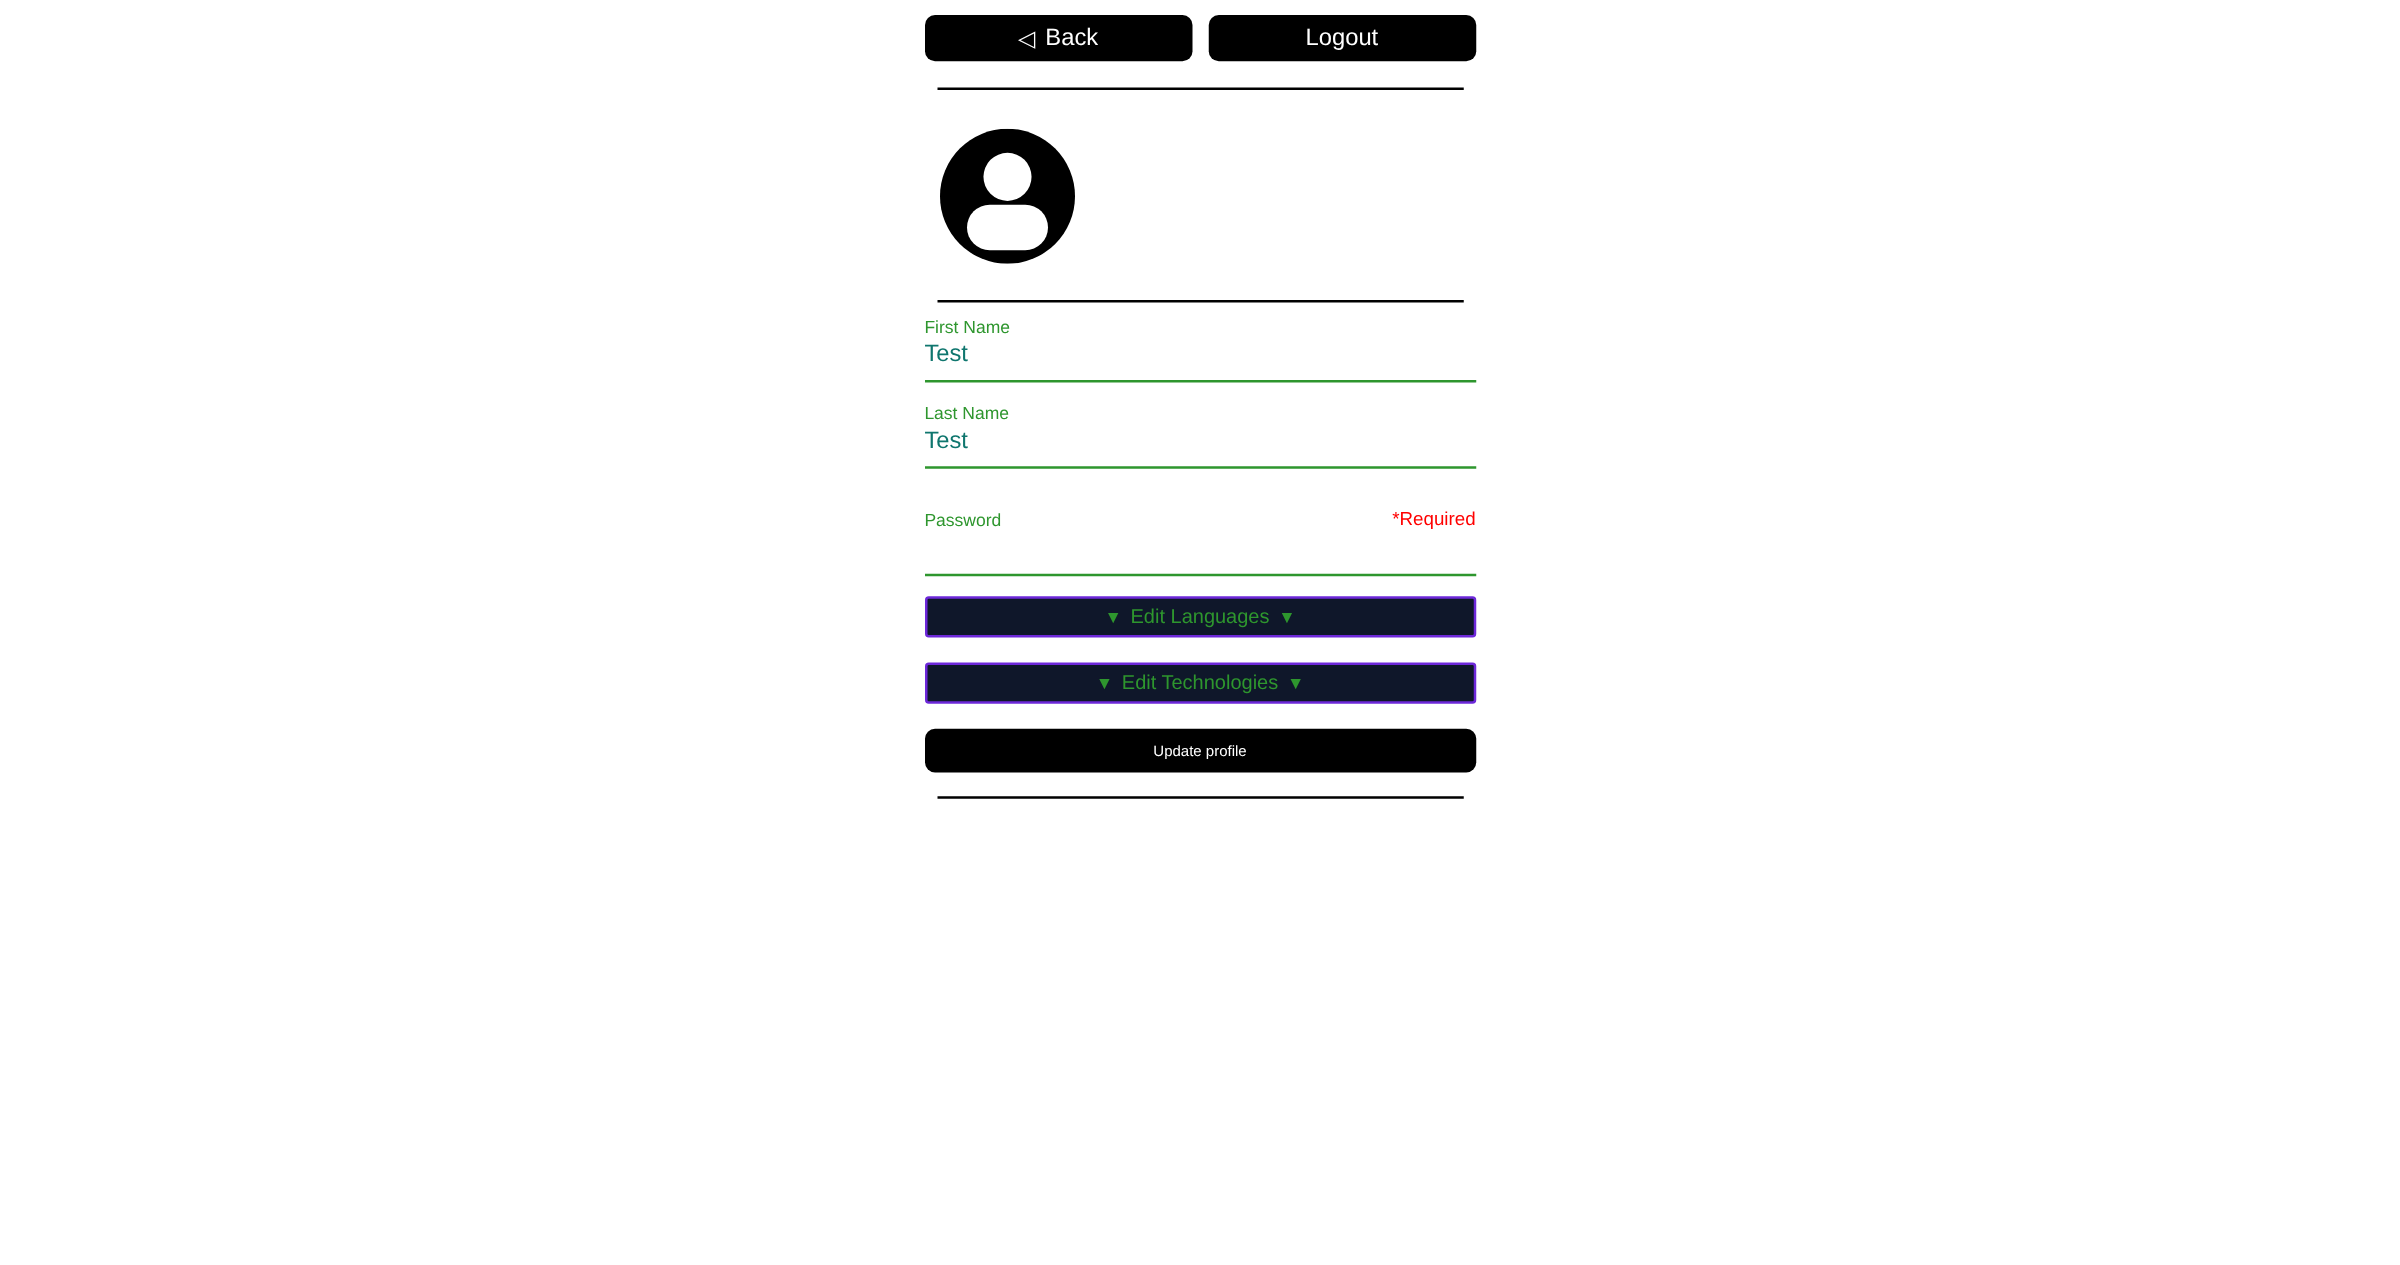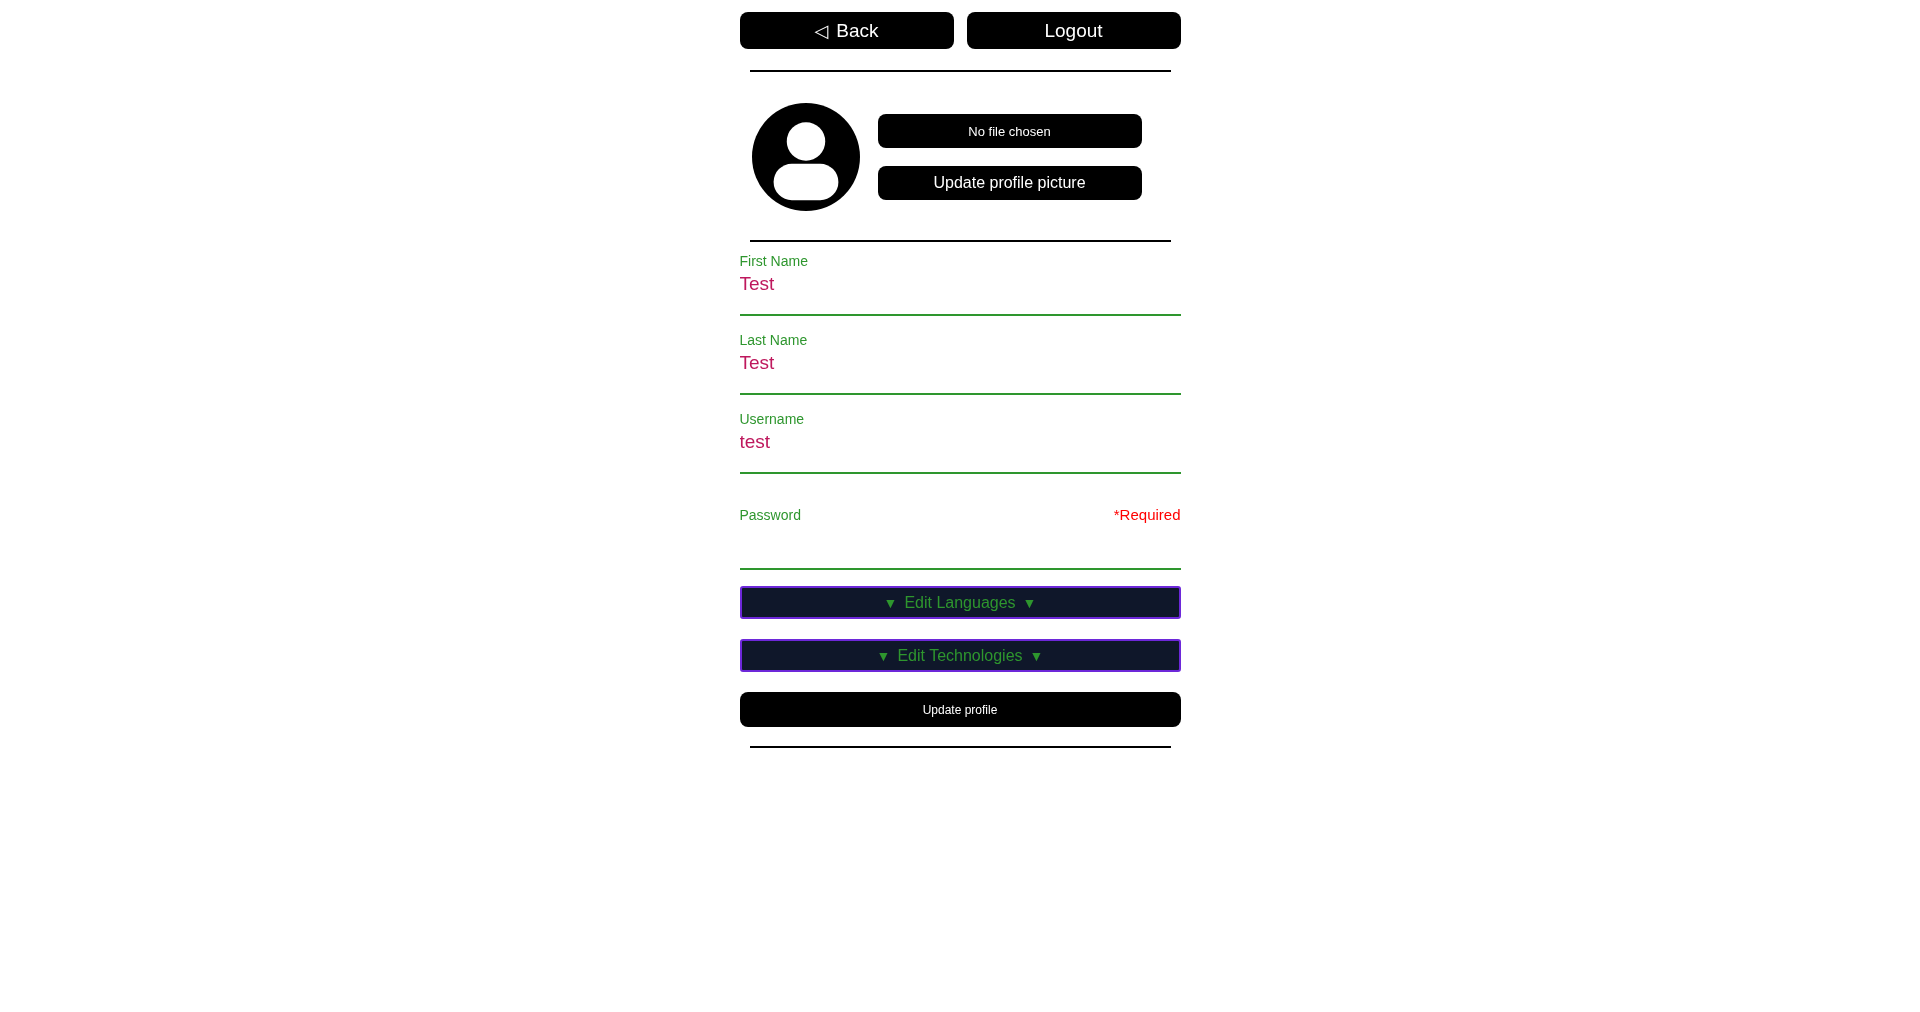--- a/index.html
+++ b/index.html
@@ -95,22 +95,22 @@
     font-size: 15px;
     margin-top: 16px;
   }
   .field input {
     display: block;
     width: 100%;
     border: none;
     border-bottom: 2px solid #2E962E;
     font-size: 19px;
     font-family: "Liberation Sans", sans-serif;
-    color: #be185d;
-    padding: 4px 0 19px;
+    color: #0f766e;
+    padding: 4px 0 9px;
     margin: 0;
     outline: none;
     background: transparent;
   }
   .outline-btn {
     display: block;
     width: 100%;
     height: 33px;
     background: #0f172a;
     border: 2px solid #6d28d9;
@@ -152,52 +152,38 @@
     </div>
 
     <hr class="divider hr1">
 
     <div class="pic-row">
       <svg class="avatar" viewBox="0 0 16 16" aria-hidden="true">
         <circle cx="8" cy="8" r="8" fill="#000000"></circle>
         <circle cx="8" cy="5.7" r="2.85" fill="#ffffff"></circle>
         <rect x="3.2" y="9.0" width="9.6" height="5.4" rx="2.7" fill="#ffffff"></rect>
       </svg>
-      <div class="pic-buttons">
-        <button class="btn-black file-btn">
-          <span>No file chosen</span>
-        </button>
-        <button class="btn-black update-pic-btn">
-          <span>Update profile picture</span>
-        </button>
-      </div>
     </div>
 
     <hr class="divider hr2">
 
     <div class="field">
       <div class="field-label-row">
         <span class="field-label">First Name</span>
       </div>
       <input type="text" value="Test" style="">
     </div>
 
     <div class="field">
       <div class="field-label-row">
         <span class="field-label">Last Name</span>
       </div>
       <input type="text" value="Test" style="">
     </div>
 
-    <div class="field">
-      <div class="field-label-row">
-        <span class="field-label">Username</span>
-      </div>
-      <input type="text" value="test" style="">
-    </div>
 
 
     <div class="field">
       <div class="field-label-row">
         <span class="field-label">Password</span>
         <span class="required-note">*Required</span>
       </div>
       <input type="password" value="" style="">
     </div>
 

